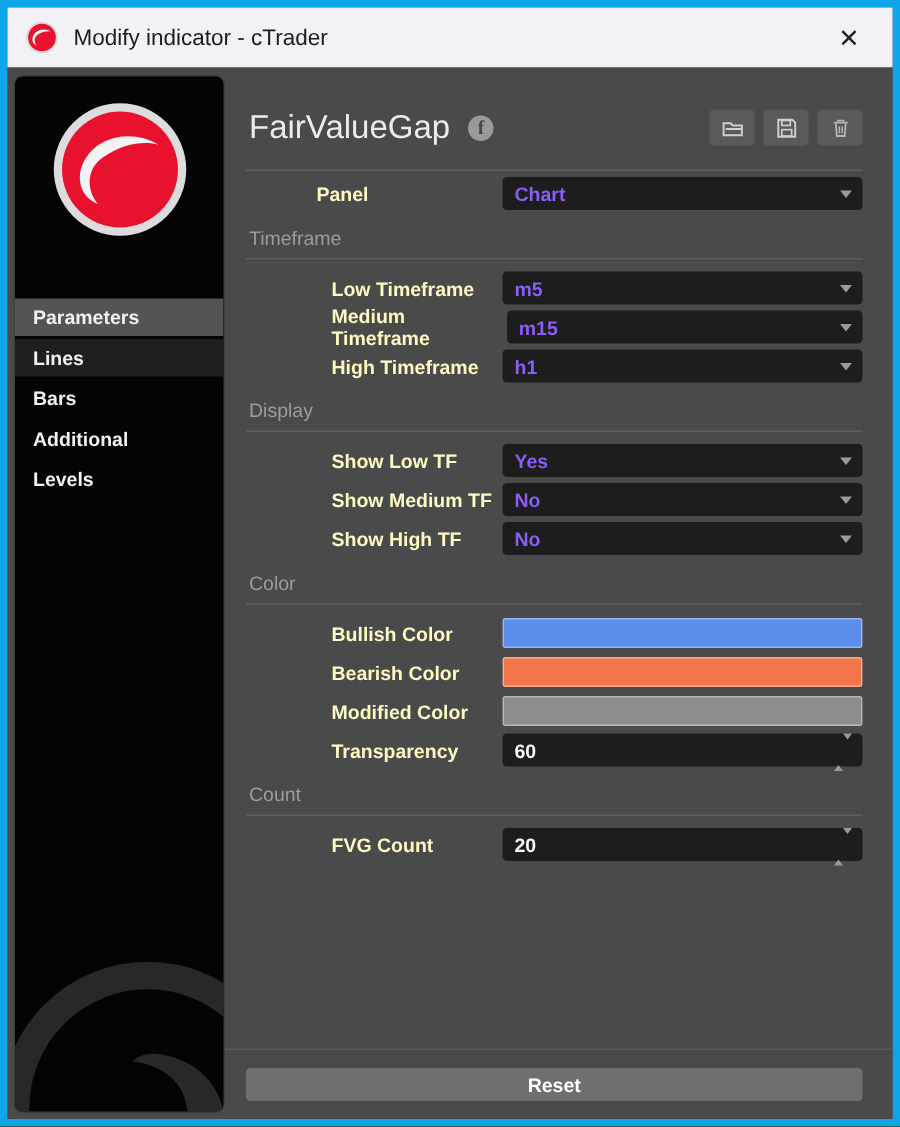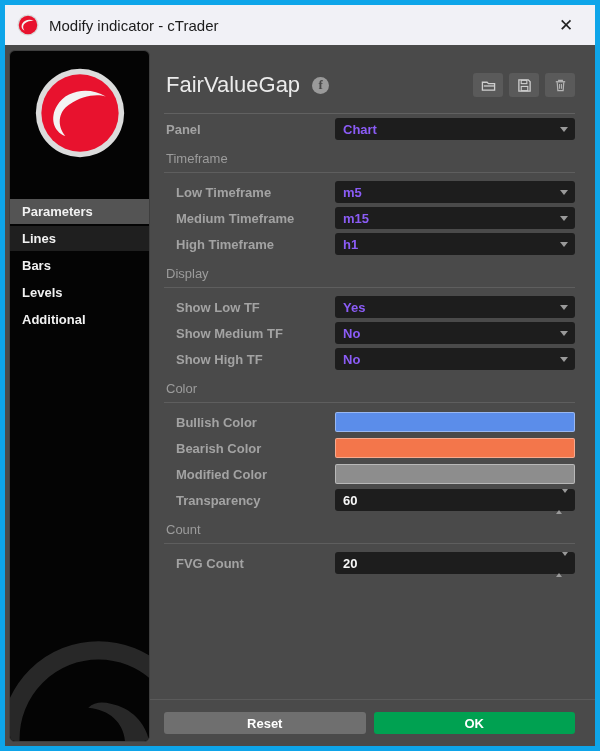--- a/index.html
+++ b/index.html
@@ -88,22 +88,23 @@
     background: #5a5a5a; border-radius: 3px;
     display: flex; align-items: center; justify-content: center;
     cursor: default;
   }
   .tool-btn svg { width: 15px; height: 15px; }
   .header-divider { border-top: 1px solid #616161; margin: 13px 0 0; }
   
   .row { display: flex; align-items: center; height: 22px; margin: 4px 0; }
   .row:first-of-type { margin-top: 10px; }
   .row .lbl {
-    font-size: 13px; font-weight: 700; color: #a3a3a3;
+    font-size: 13px; font-weight: 700; color: #fef9c3;
     padding-left: 2px;
+    margin-left: 45px;
   }
   .row.sub .lbl { padding-left: 12px; }
   .ctrl { margin-left: auto; width: 240px; height: 22px; position: relative; }
   .select {
     width: 100%; height: 100%;
     background: #1d1d1d; border-radius: 3px;
     display: flex; align-items: center;
     padding: 0 18px 0 8px;
     font-size: 13px; font-weight: 700; color: #8b5cf6;
     cursor: default;
@@ -185,22 +186,22 @@
     <div class="sidebar">
       <svg class="sidebar-logo" viewBox="0 0 100 100">
         <circle cx="50" cy="50" r="48" fill="#dcdcdc"></circle>
         <circle cx="50" cy="50" r="42" fill="#e8122e"></circle>
         <path d="M78,32 C60,21 35,25 25,42 C17,55 21,70 34,75 C25,64 26,49 38,41 C52,31 68,29 78,32 Z" fill="#f3f3f3"></path>
       </svg>
       <div class="menu">
         <div class="menu-item selected">Parameters</div>
         <div class="menu-item alt">Lines</div>
         <div class="menu-item">Bars</div>
+        <div class="menu-item">Additional</div>
         <div class="menu-item">Levels</div>
-        <div class="menu-item">Additional</div>
       </div>
       <svg class="watermark" viewBox="0 0 100 100">
         <circle cx="50" cy="50" r="43" fill="none" stroke="#282828" stroke-width="9"></circle>
         <path d="M56,33 C71,36 79,51 73,64 C66,78 48,81 38,72 C52,75 63,66 63,53 C63,43 56,36 45,35 C48,32 52,32 56,33 Z" fill="#282828"></path>
       </svg>
     </div>
 
     <div class="main">
 
       <div class="header">
@@ -321,18 +322,17 @@
       <div class="row sub">
         <span class="lbl">FVG Count</span>
         <div class="ctrl">
           <div class="stepper">20</div>
           <span class="spin"><span class="up"></span><span class="down"></span></span>
         </div>
       </div>
 
       <div class="footer">
         <button class="btn btn-reset">Reset</button>
-        <button class="btn btn-ok" style="background-color: rgb(0, 161, 81);">OK</button>
       </div>
 
     </div>
   </div>
 </div>
 
 </body></html>

